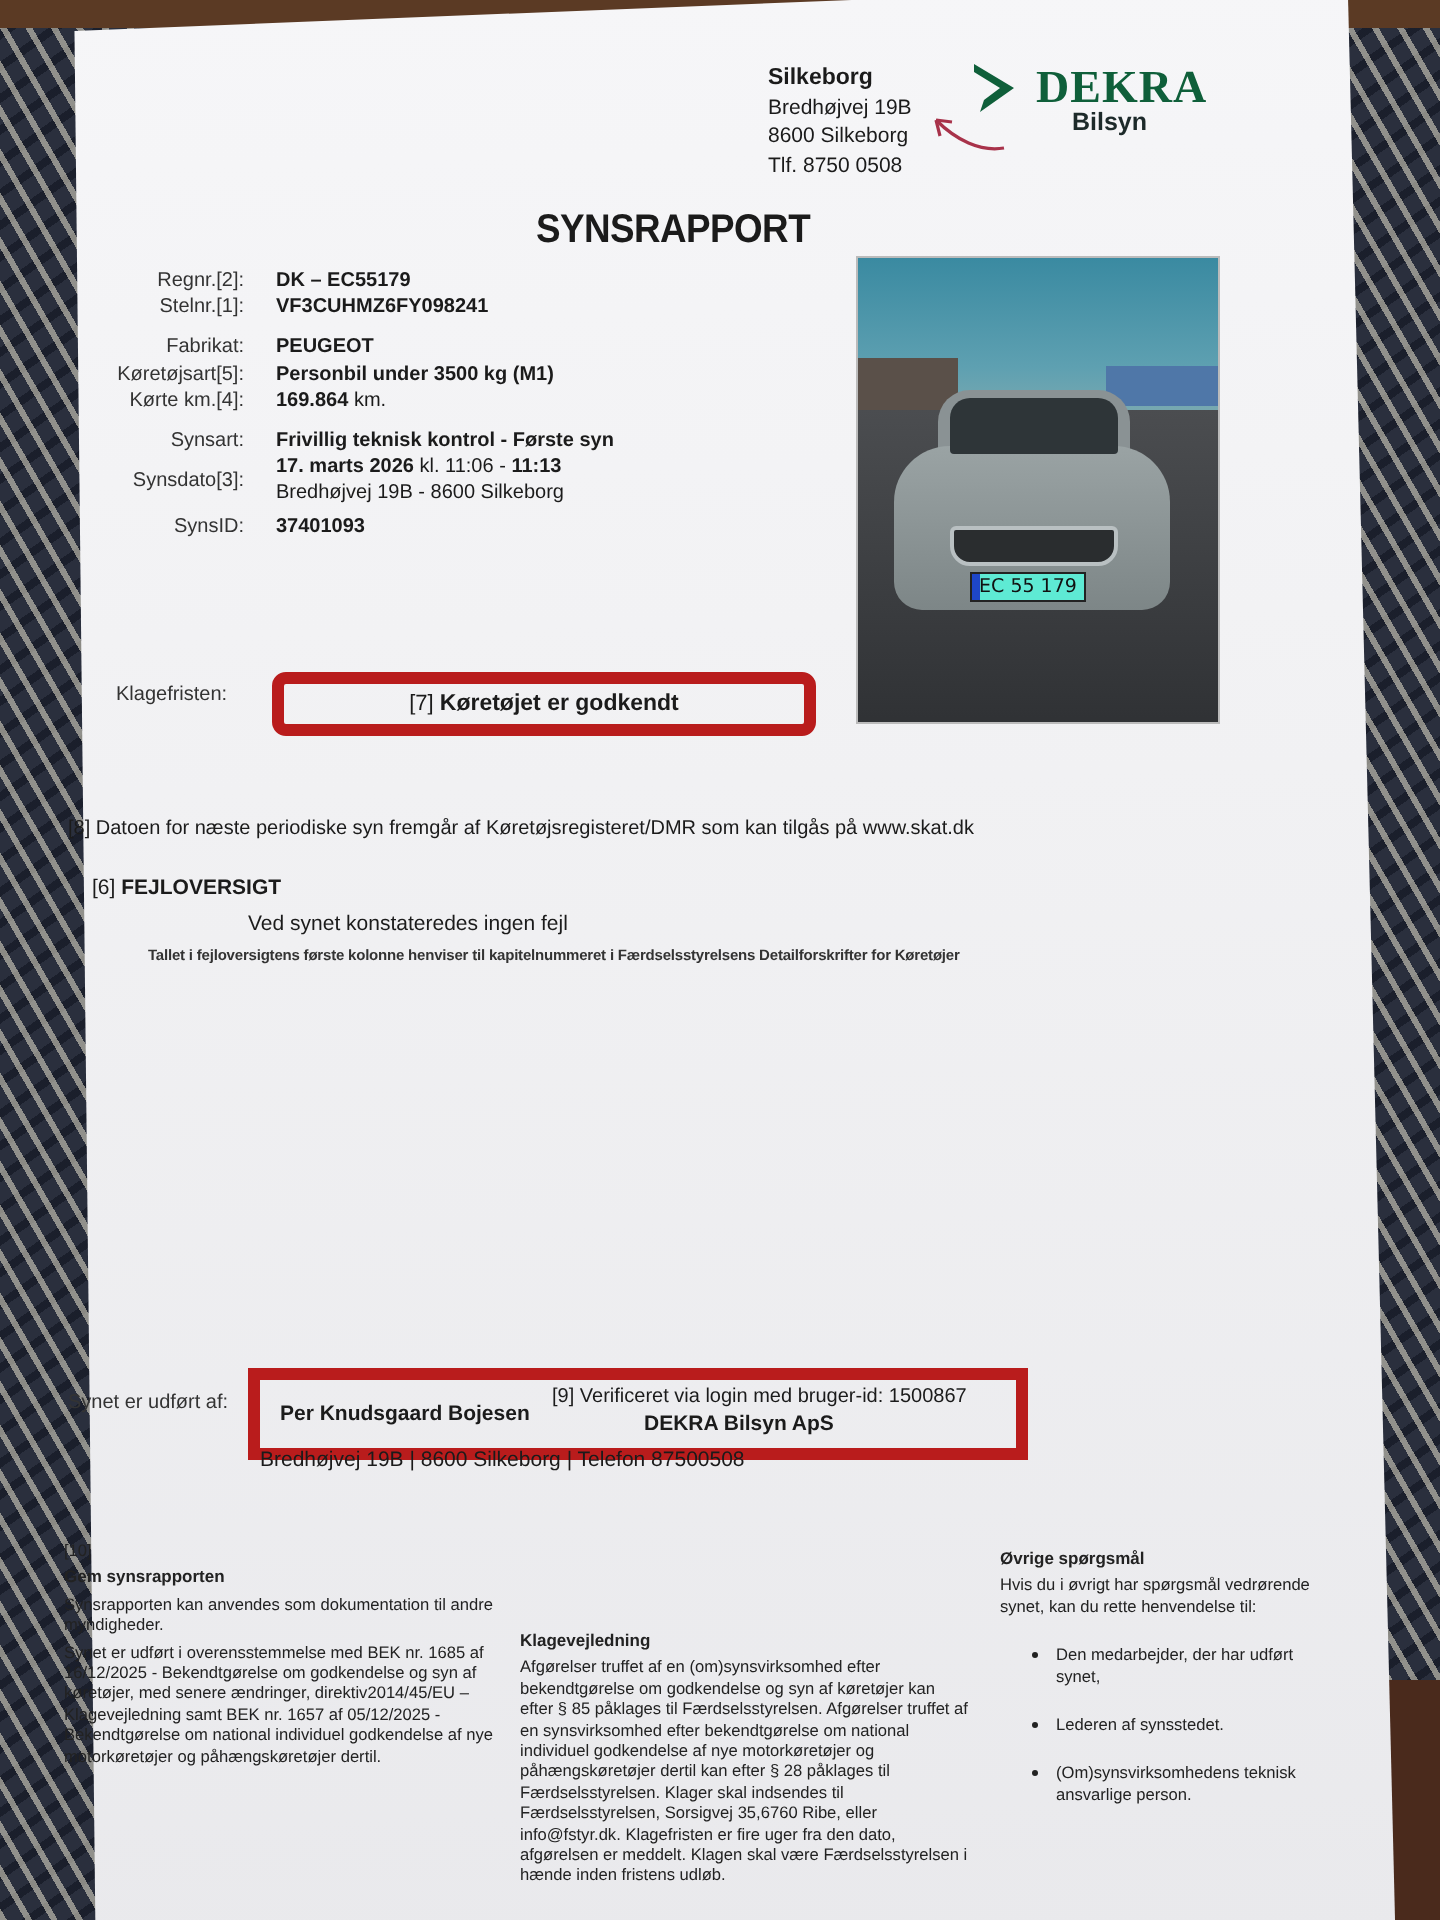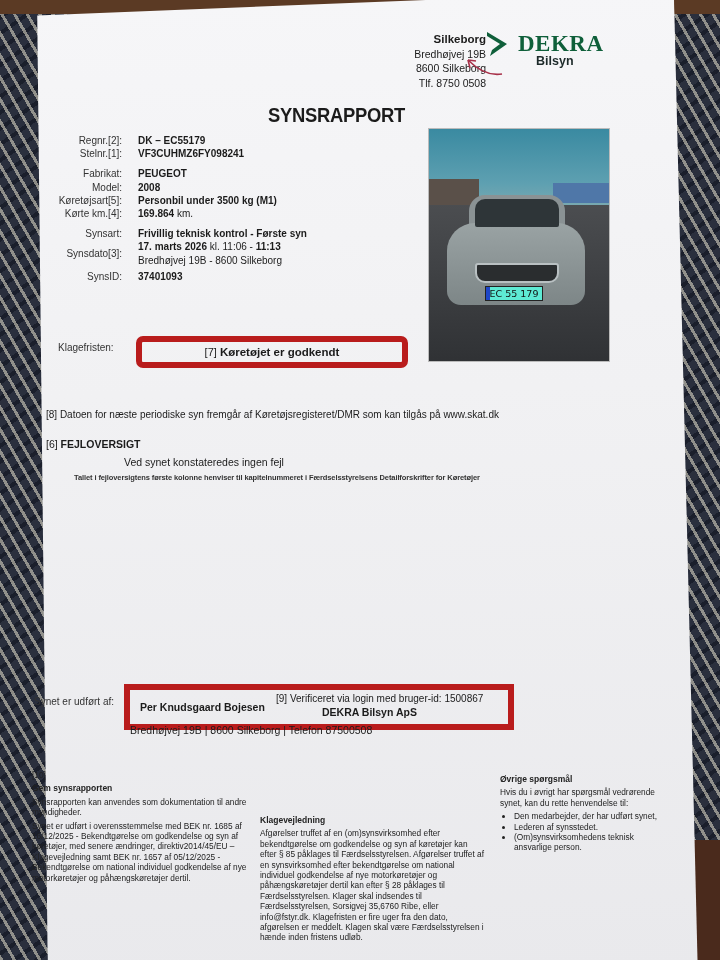--- a/index.html
+++ b/index.html
@@ -24,21 +24,21 @@
   }
   .paper {
     position: absolute; left: 24px; top: 6px; width: 650px; height: 980px;
     background: linear-gradient(180deg, #f6f6f8 0%, #f1f1f3 40%, #e9e9ec 100%);
     transform: rotate(-1.4deg); transform-origin: 0 0;
     clip-path: polygon(2% 1%, 100% 0%, 104% 100%, 0% 100%);
   }
   .content { position: absolute; left: 24px; top: 6px; width: 700px; height: 960px; }
 
   
-  .office { position:absolute; left: 360px; top: 26px; width: 102px; text-align: right; font-size: 10.5px; line-height: 14.5px; }
+  .office { position:absolute; left: 360px; top: 26px; width: 102px; text-align: left; font-size: 10.5px; line-height: 14.5px; }
   .office .city { font-weight: bold; font-size: 11.5px; }
   .logo { position:absolute; left: 460px; top: 24px; display:flex; align-items:center; }
   .logo-mark { width: 26px; height: 28px; }
   .logo-text { font-weight: bold; font-size: 23px; color: #0f5f3a; letter-spacing: 0.5px; margin-left: 8px; line-height: 24px; font-family: Liberation Serif, serif; }
   .logo-sub { position:absolute; left: 512px; top: 48px; font-weight: bold; font-size: 12.5px; color: #1d2a2a; }
   .arrow { position:absolute; left: 440px; top: 50px; width: 40px; height: 22px; }
 
   .title { position:absolute; left: 244px; top: 98px; font-weight: bold; font-size: 20px; letter-spacing: -0.3px; transform: scaleX(0.92); transform-origin: left; }
 
   
@@ -66,21 +66,21 @@
   .plate::before { content:""; position:absolute; left:0; top:0; width:4px; height:13px; background:#1e46c8; }
 
   
   .result-lbl { position:absolute; left: 34px; top: 336px; font-size: 10px; color:#333; }
   .result-box {
     position:absolute; left: 112px; top: 330px; width: 260px; height: 20px;
     border: 6px solid #b91c1c; border-radius: 7px; text-align:center; font-size: 11px; line-height: 20px;
   }
   .result-box b { font-size: 11.5px; }
 
-  .next-syn { position:absolute; left: 22px; top: 403px; font-size: 10px; }
+  .next-syn { position:absolute; left: 10px; top: 403px; font-size: 10px; }
   .fejl-title { position:absolute; left: 22px; top: 432px; font-size: 10.5px; }
   .fejl-title b { font-size: 10.5px; }
   .fejl-none { position:absolute; left: 100px; top: 450px; font-size: 10.5px; }
   .fejl-note { position:absolute; left: 50px; top: 467px; font-size: 7.5px; font-weight:bold; color:#333; letter-spacing:-0.1px; }
 
   
   .done-lbl { position:absolute; left: 10px; top: 690px; font-size: 10px; color:#333; }
   .sign-box {
     position:absolute; left: 100px; top: 678px; width: 378px; height: 34px;
     border: 6px solid #b91c1c; background: transparent;
@@ -92,21 +92,21 @@
 
   
   .foot { position:absolute; top: 764px; font-size: 8.3px; line-height: 10.4px; color:#222; }
   .foot h4 { margin: 0 0 3px; font-size: 8.5px; font-weight: bold; }
   .foot p { margin: 0 0 3px; }
   .col1 { left: 8px; width: 225px; }
   .col1 .num { margin-bottom: 3px; }
   .col2 { left: 236px; top: 766px; width: 225px; margin-top: 43px; }
   .col3 { left: 476px; top: 768px; width: 170px; }
   .col3 ul { margin: 0; padding-left: 14px; }
-  .col3 li { margin: 0; }
+  .col3 li { margin: 14px; }
 </style>
 </head>
 <body>
 
 <div class="bg-pattern"></div>
 <div class="wood-top"></div>
 <div class="wood-bottom"></div>
 <div class="sheet-under"></div>
 <div class="paper"></div>
 
@@ -140,24 +140,20 @@
       <span class="val">DK – EC55179</span>
     </div>
     <div class="row">
       <span class="lbl">Stelnr.[1]:</span>
       <span class="val">VF3CUHMZ6FY098241</span>
     </div>
     <div class="gap"></div>
     <div class="row">
       <span class="lbl">Fabrikat:</span>
       <span class="val">PEUGEOT</span>
-    </div>
-    <div class="row">
-      <span class="lbl">Model:</span>
-      <span class="val">2008</span>
     </div>
     <div class="row">
       <span class="lbl">Køretøjsart[5]:</span>
       <span class="val">Personbil under 3500 kg (M1)</span>
     </div>
     <div class="row">
       <span class="lbl">Kørte km.[4]:</span>
       <span class="val"><span>169.864</span> <span class="norm">km.</span></span>
     </div>
     <div class="gap"></div>

